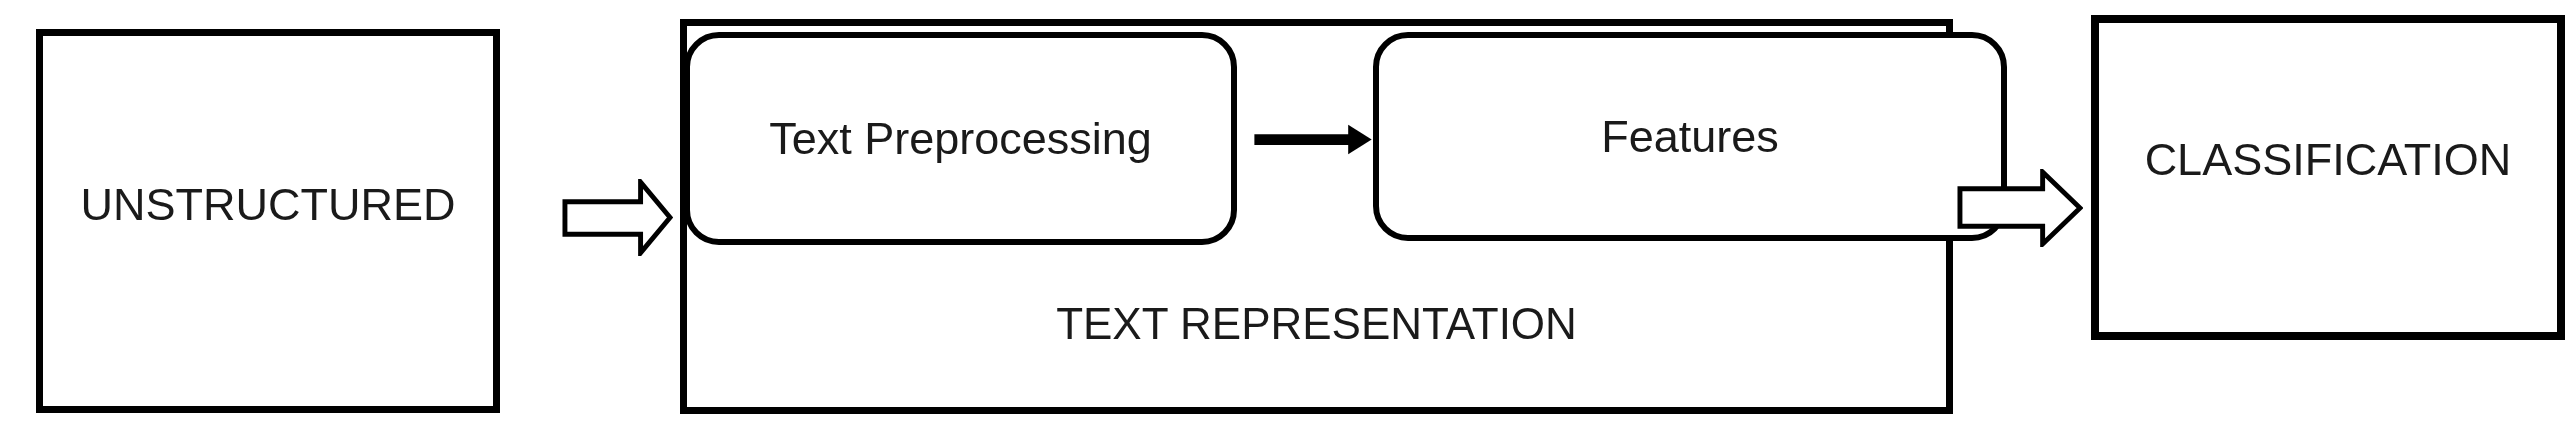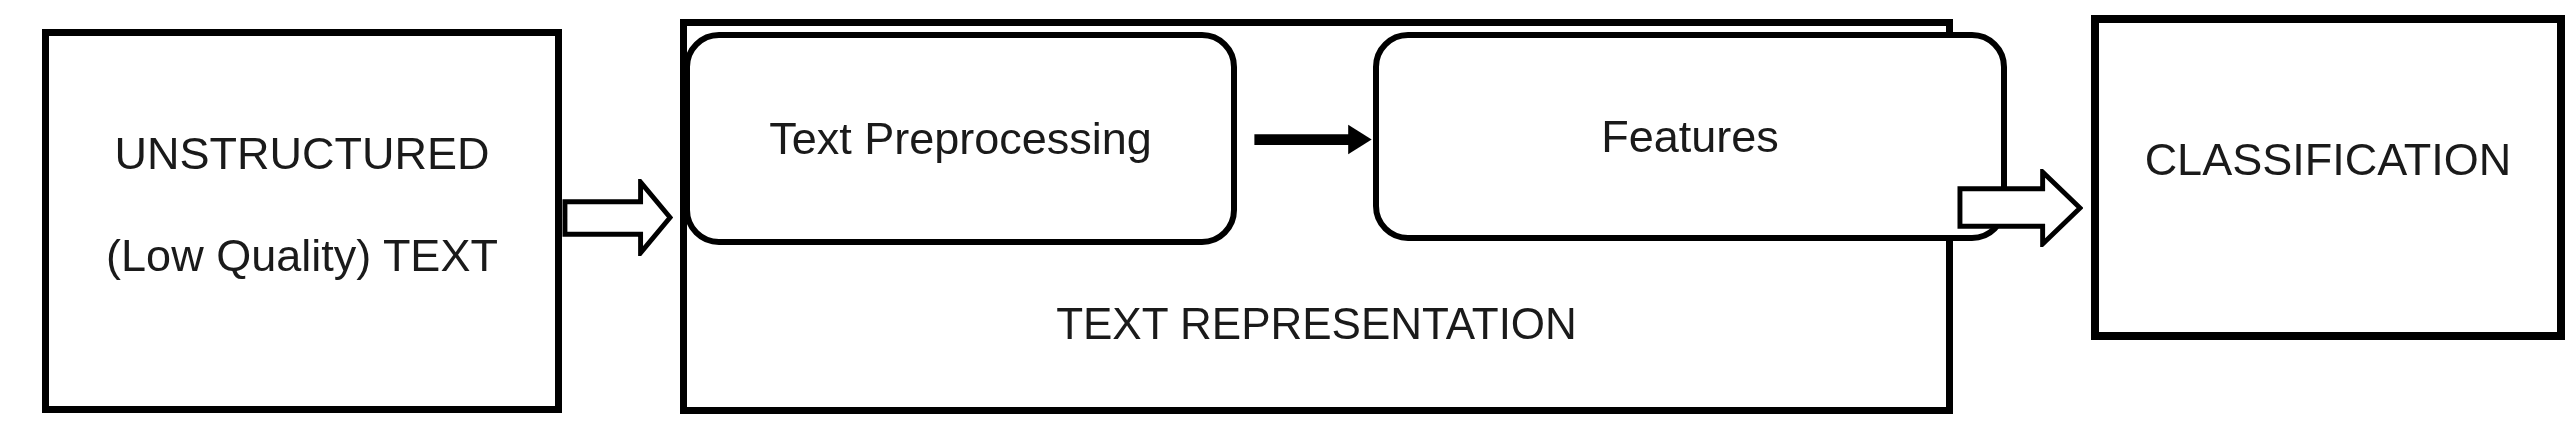--- a/index.html
+++ b/index.html
@@ -31,21 +31,21 @@
     box-sizing: border-box;
     display: flex;
     flex-direction: column;
     align-items: center;
     justify-content: center;
     text-align: center;
   }
   .label { font-size: 45px; line-height: 51px; white-space: nowrap; }
 
   
-  .node-input { left: 42px; top: 29px; width: 520px; height: 384px; padding-bottom: 34px; }
+  .node-input { left: 36px; top: 29px; width: 464px; height: 384px; padding-bottom: 34px; }
   .node-input .label + .label { margin-top: 51px; }
 
   
   .arrow-svg { position: absolute; display: block; }
   .arrow-1 { left: 562px; top: 179px; }
   .arrow-2 { left: 1957px; top: 169px; }
 
   
   .node-representation {
     left: 680px; top: 19px; width: 1273px; height: 395px;
@@ -65,21 +65,20 @@
     border-width: 8px; padding-bottom: 37px;
   }
 </style>
 </head>
 <body>
 
 <div class="canvas">
 
   <div class="box node-input">
     <div class="label">UNSTRUCTURED</div>
-    <div class="label">(Low Quality) TEXT</div>
   </div>
 
   <svg class="arrow-svg arrow-1" width="111" height="77" viewBox="0 0 113 78">
     <polygon points="3,23 80,23 80,3 110,39 80,75 80,56 3,56" fill="#ffffff" stroke="#000000" stroke-width="5" stroke-linejoin="miter"></polygon>
   </svg>
 
   <div class="box node-representation">
     <div class="representation-label">TEXT REPRESENTATION</div>
   </div>
 

